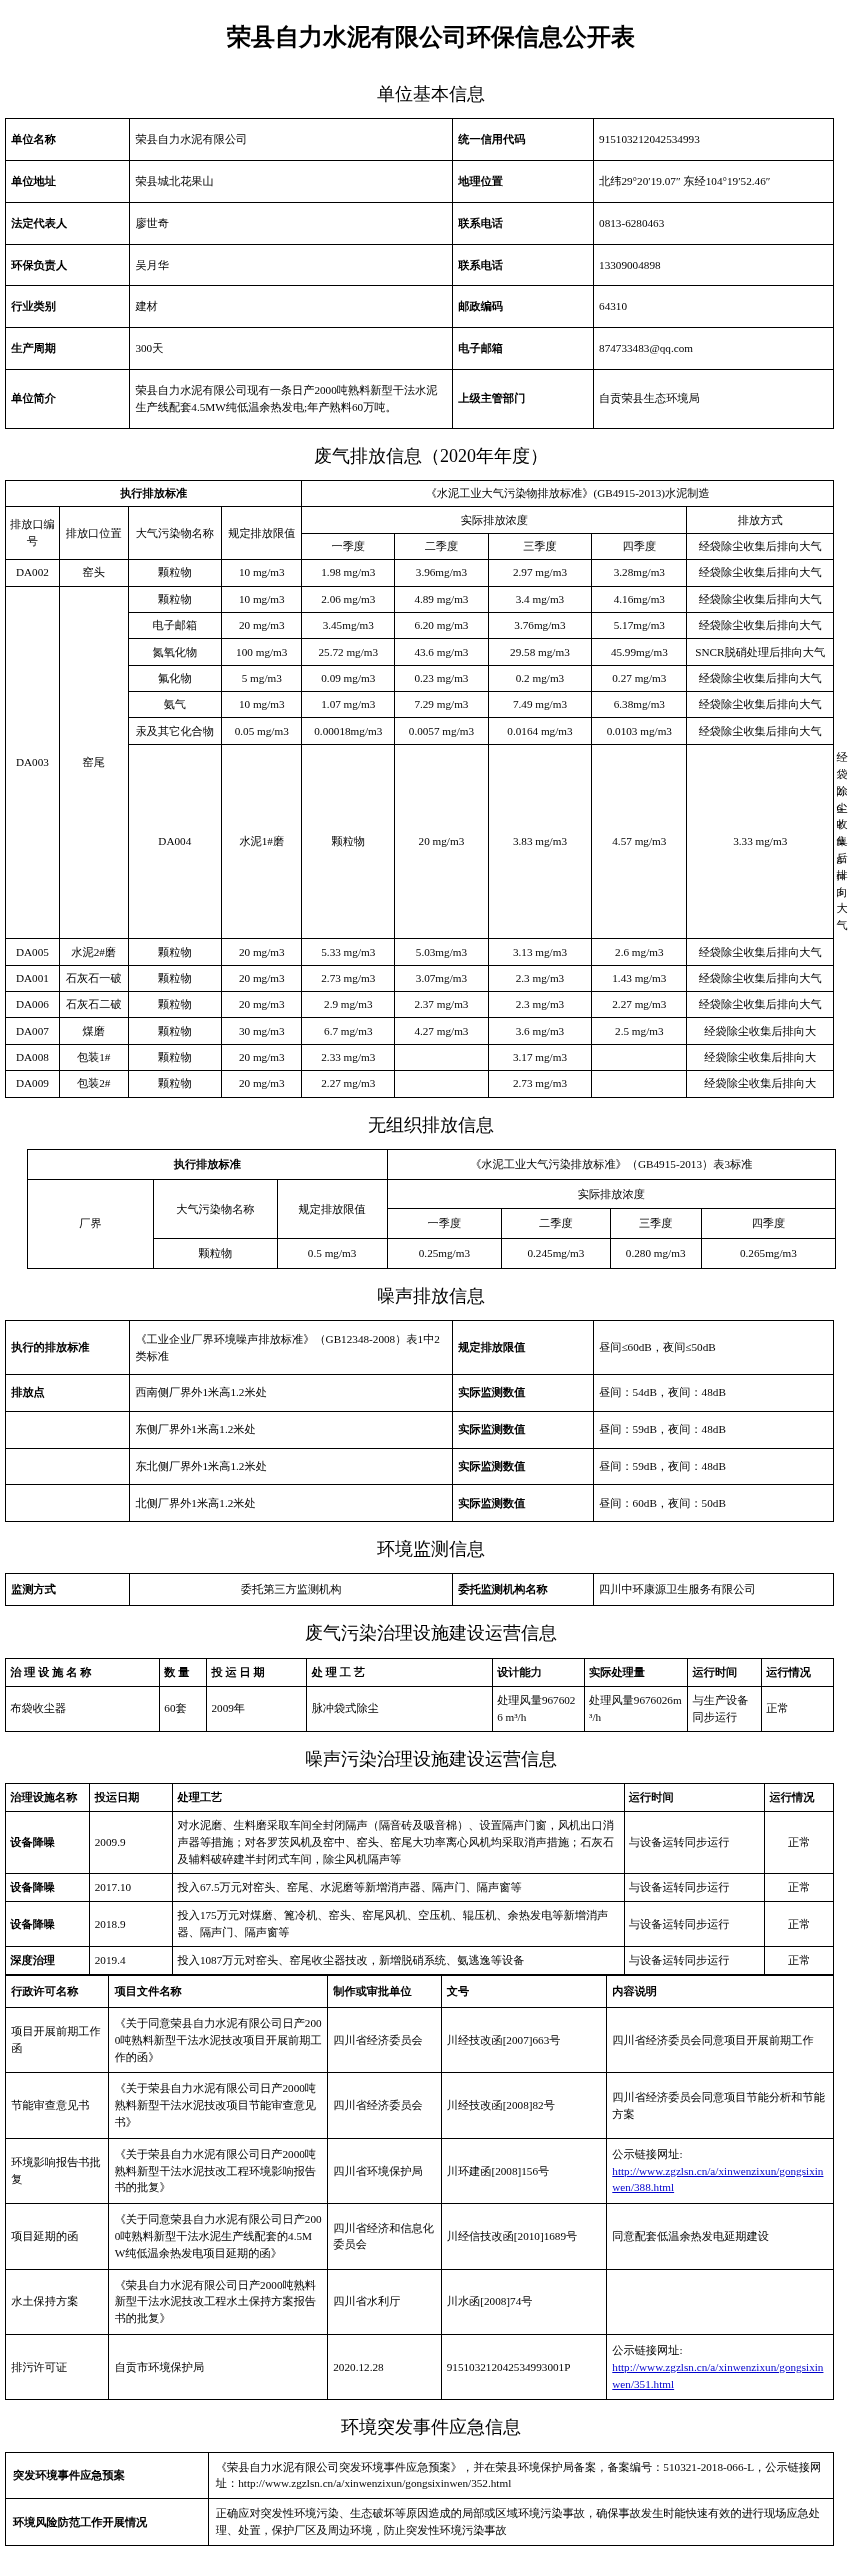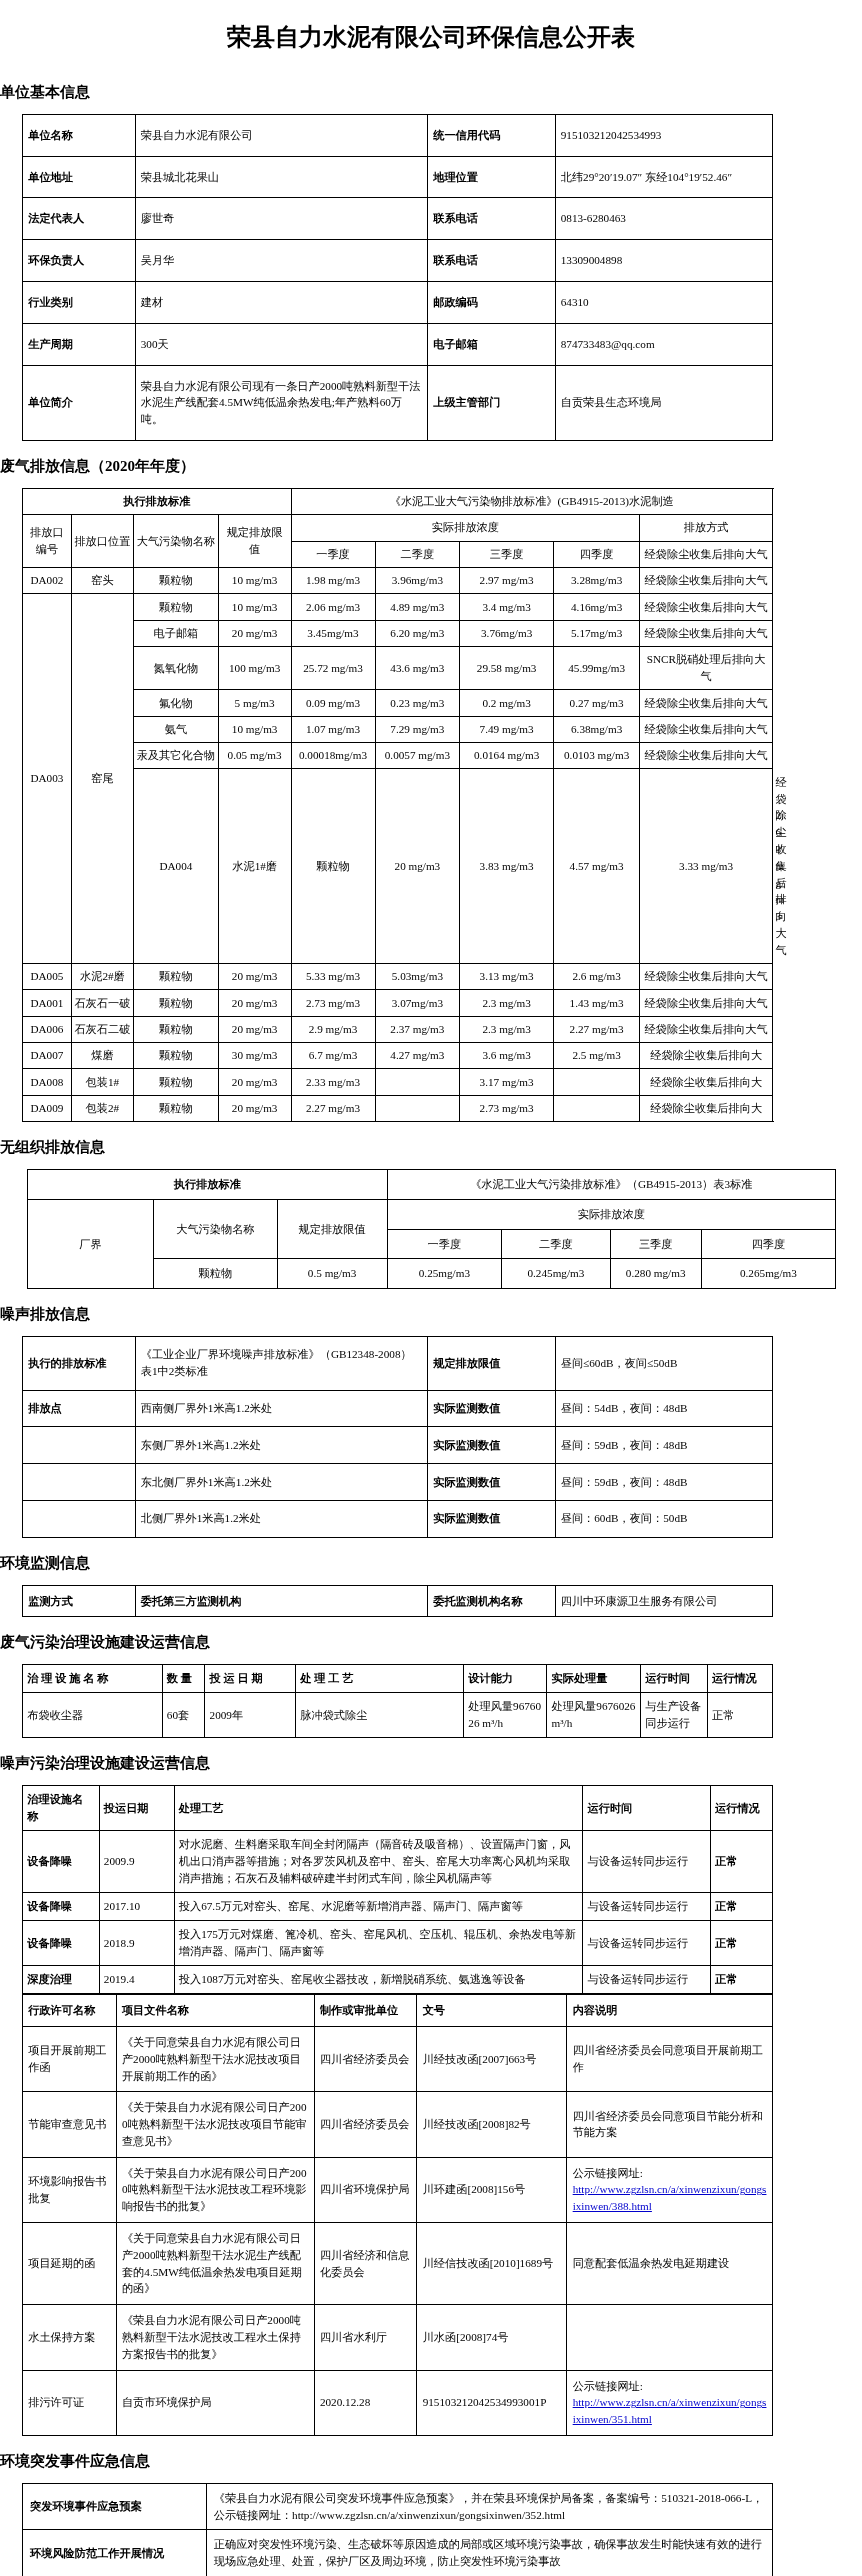--- a/index.html
+++ b/index.html
@@ -10,42 +10,43 @@
     font-size:11.2px;
     line-height:1.5;
   }
   .page-title{
     text-align:center;
     font-size:24px;
     font-weight:bold;
     margin:19px 0 26px 0;
   }
   .sec-heading{
-    font-size:15px;
-    font-weight:bold;
+    text-align:center;
+    font-size:18px;
+    font-weight:normal;
     margin:14px 0 10.3px 0;
   }
   table.tbl{
     border-collapse:collapse;
-    width:751px;
-    margin:0 22px;
+    width:829px;
+    margin:0 5px;
     table-layout:fixed;
   }
   table.tbl.inset{width:809px;margin:0 27px;}
   table.tbl td{
     border:0.9px solid #000;
     padding:5.2px 4.3px;
     vertical-align:middle;
     word-break:break-all;
   }
   table.tbl{border:1.7px solid #000;}
   table.tbl td.hd{font-weight:bold;}
   table.tbl.c-left td{text-align:left;}
   table.tbl.c-center td{text-align:center;}
-  table.tbl td.al-c{font-weight:bold;}
+  table.tbl td.al-c{text-align:center;}
   table.basic td{padding:12px 5.2px;}
   table.noise td{padding:9.5px 5.2px;}
   table.monitor td{padding:7px 5.2px;}
   table.emission td{padding:4.3px 2.6px;}
   table.unorg td{padding:6px 3.4px;}
   table.permits td{padding:7px 5.2px;}
   table.emergency td{padding:6px 7px;}
   a.doc-link{color:#0000cc;text-decoration:underline;word-break:break-all;}
 </style>
 </head>

